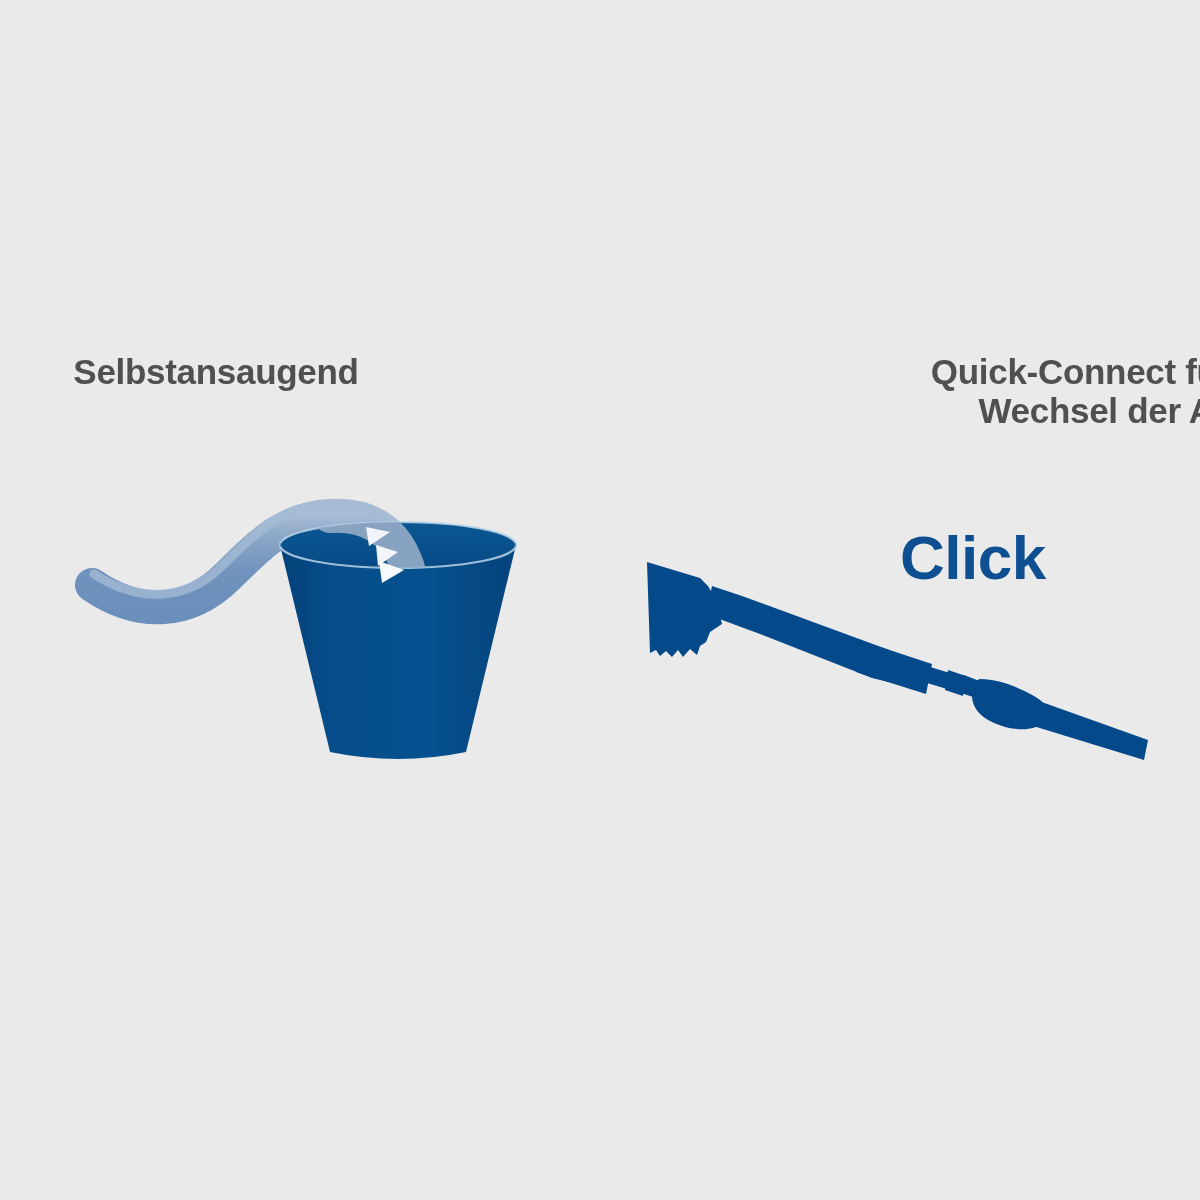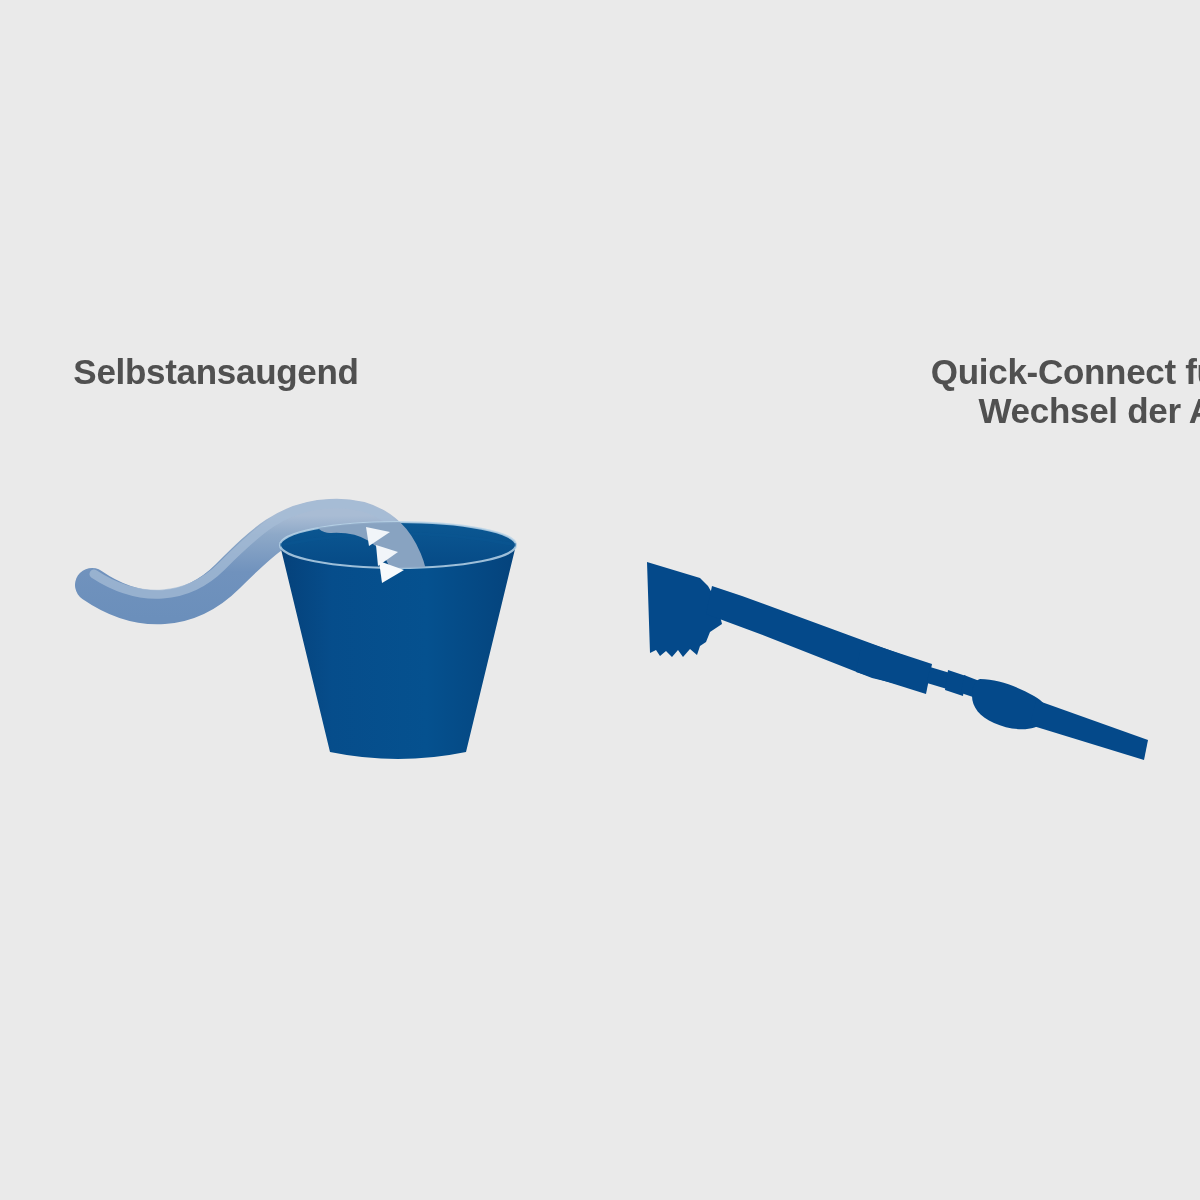--- a/index.html
+++ b/index.html
@@ -215,14 +215,15 @@
 
   <div class="panel" id="panel-left">
     <div class="panel-title" id="title-left">Selbstansaugend</div>
   </div>
 
   <div class="panel" id="panel-right">
     <div class="panel-title" id="title-right">Quick-Connect für schnellen
 Wechsel der Aufssätze</div>
   </div>
 
+  <div class="click-label">Click</div>
 
 </div>
 
 </body></html>

